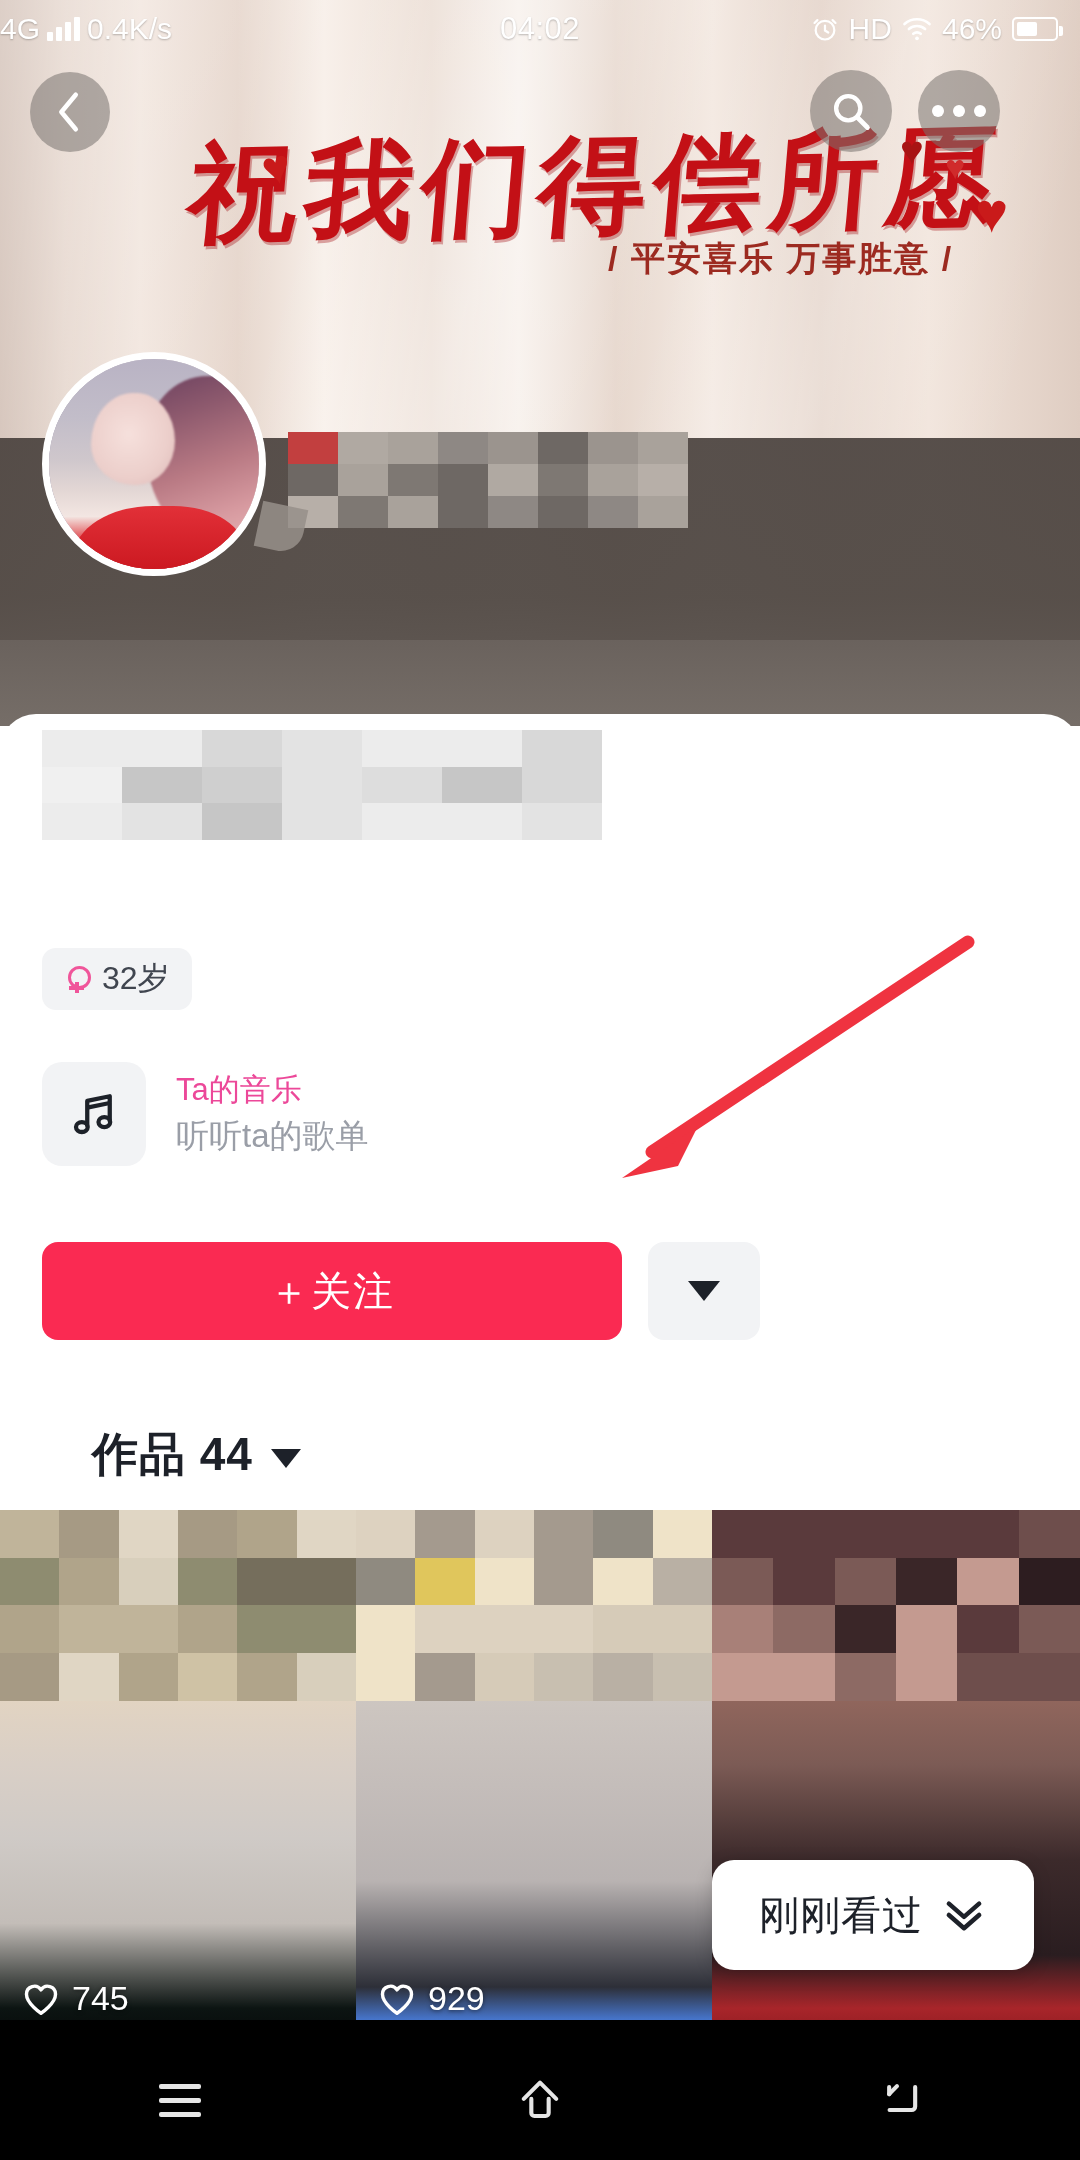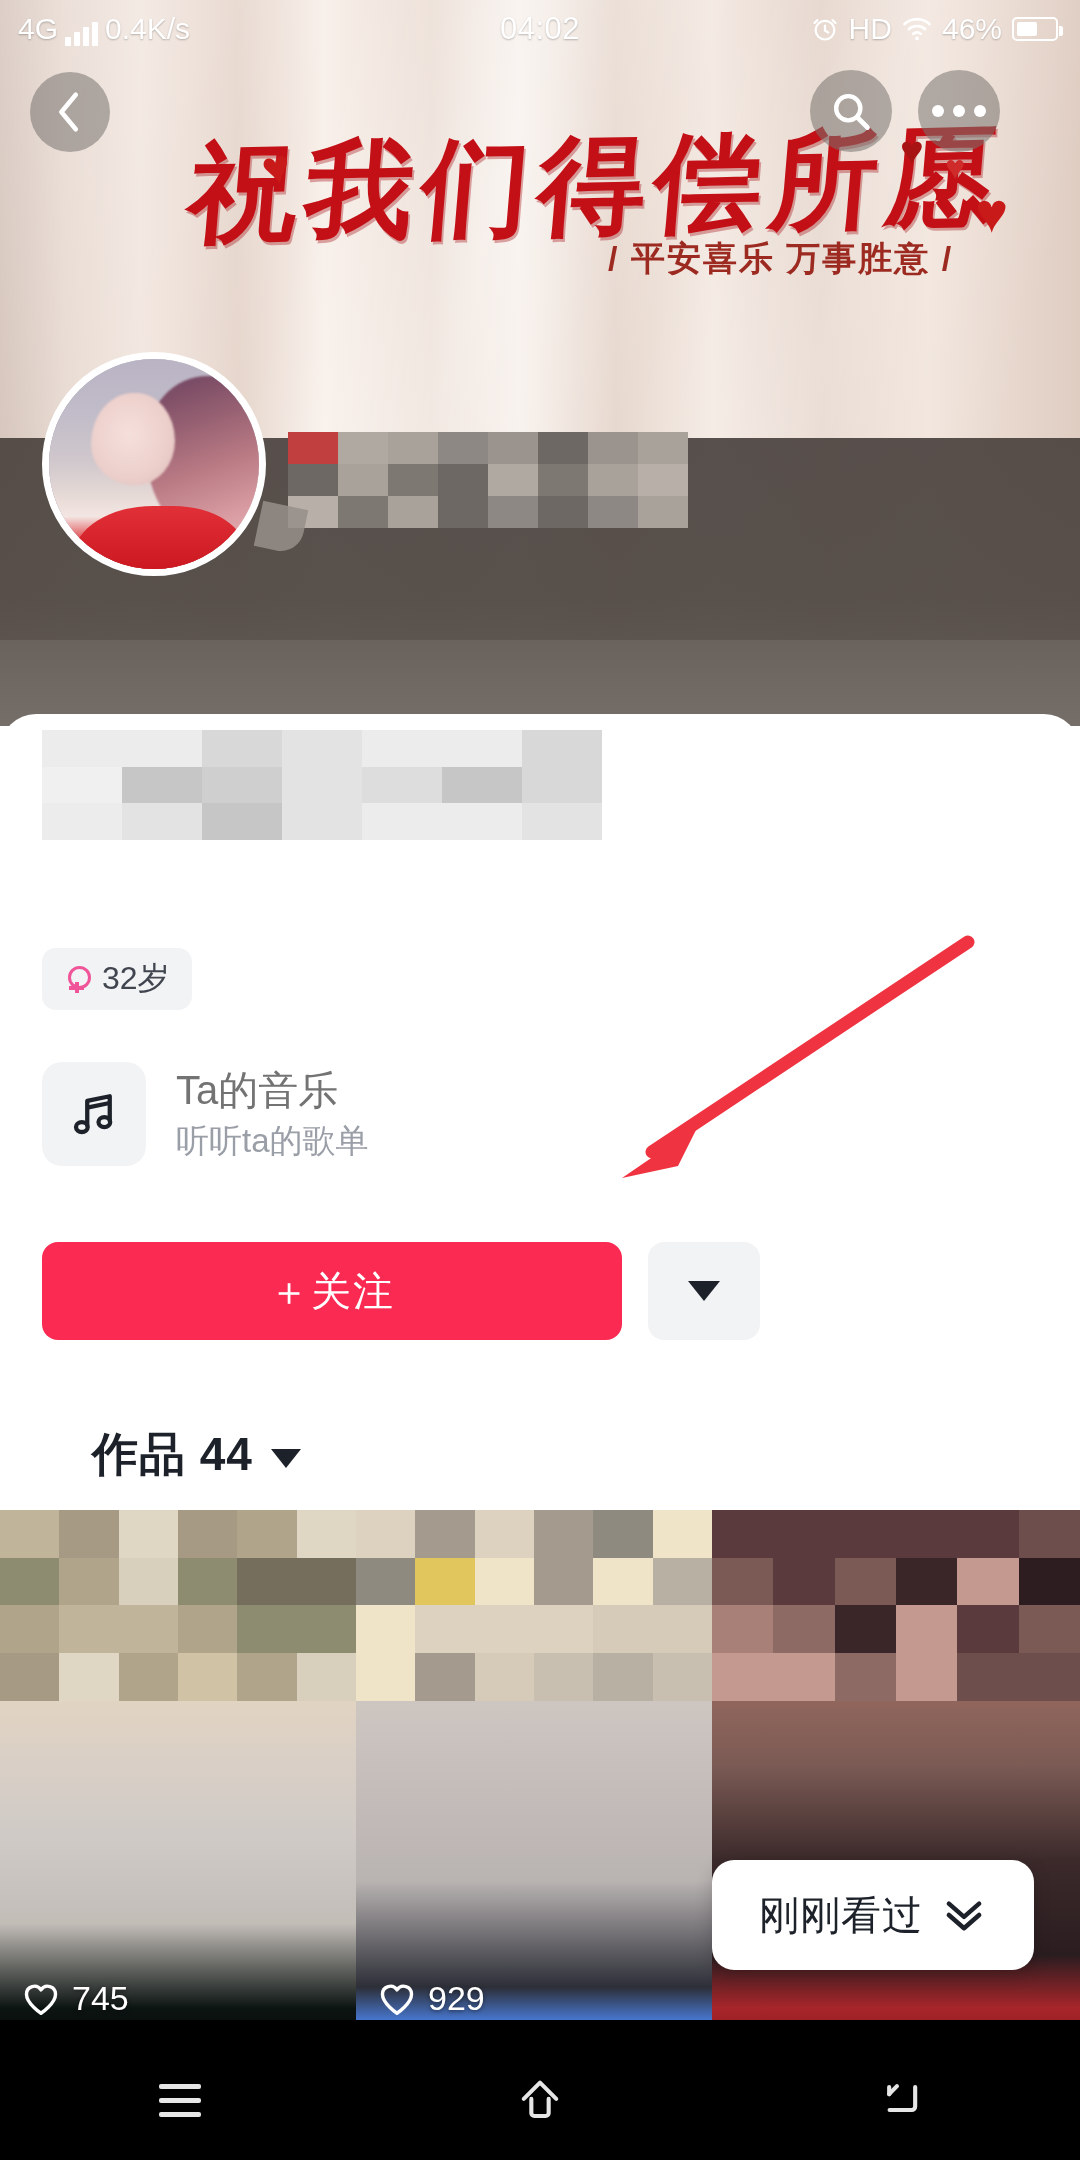--- a/index.html
+++ b/index.html
@@ -29,21 +29,21 @@
     background: linear-gradient(105deg, rgba(255,255,255,0.35) 0%, rgba(255,255,255,0) 28%,
                rgba(255,255,255,0.30) 43%, rgba(255,255,255,0) 58%,
                rgba(255,255,255,0.22) 72%, rgba(255,255,255,0) 88%);
   }
   
   .statusbar {
     position: absolute; top: 0; left: 0; width: 1080px; height: 58px;
     display: flex; align-items: center; color: #fff; font-size: 30px; z-index: 40;
     text-shadow: 0 1px 2px rgba(0,0,0,.25);
   }
-  .sb-left { display:flex; align-items:flex-end; gap:7px; padding-left: 18px; }
+  .sb-left { display:flex; align-items:center; gap:7px; }
   .sb-center { position:absolute; left:0; right:0; text-align:center; font-size: 31px; letter-spacing: .5px;}
   .sb-right { margin-left:auto; display:flex; align-items:center; gap:10px; padding-right: 22px; }
   .sig { display:flex; align-items:flex-end; gap:3px; height:24px; }
   .sig i { display:block; width:6px; background:#fff; border-radius:1px; }
   .sig i:nth-child(1){height:9px}.sig i:nth-child(2){height:14px}
   .sig i:nth-child(3){height:19px}.sig i:nth-child(4){height:24px}
   .battery { width:46px; height:24px; border:2.5px solid #fff; border-radius:5px; position:relative; display:flex; align-items:center;}
   .battery::after{content:"";position:absolute;right:-7px;top:7px;width:4px;height:10px;background:#fff;border-radius:0 2px 2px 0;}
   .battery i{display:block;height:14px;width:20px;background:#fff;margin-left:3px;border-radius:2px;}
   .ic-svg { display:block; }
@@ -152,21 +152,21 @@
   .venus::before{content:"";position:absolute;left:4px;top:0;width:17px;height:17px;border:3.5px solid #f0559a;border-radius:50%;}
   .venus::after{content:"";position:absolute;left:11px;top:16px;width:3.5px;height:11px;background:#f0559a;}
   .venus i{position:absolute;left:5px;top:20px;width:15px;height:3.5px;background:#f0559a;}
 
   
   .music-row { position:absolute; left:42px; top:1062px; display:flex; align-items:center; gap:30px; z-index:22;}
   .music-icon {
     width: 104px; height: 104px; border-radius: 20px; background:#f2f3f5;
     display:flex; align-items:center; justify-content:center;
   }
-  .music-title { font-size: 40px; color:#737373; line-height: 1.18; }
+  .music-title { font-size: 31px; color:#ec4899; line-height: 1.18; }
   .music-sub { font-size: 33px; color:#9a9ea7; line-height: 1.25; margin-top: 6px;}
 
   
   .follow-row { position:absolute; left:42px; top:1242px; display:flex; gap:26px; align-items:center; z-index:22;}
   .btn-follow {
     width: 580px; height: 98px; background:#fa2a52; border-radius: 16px;
     display:flex; align-items:center; justify-content:center;
     color:#fff; font-size: 40px; letter-spacing: 2px; border:none;
   }
   .btn-caret {

